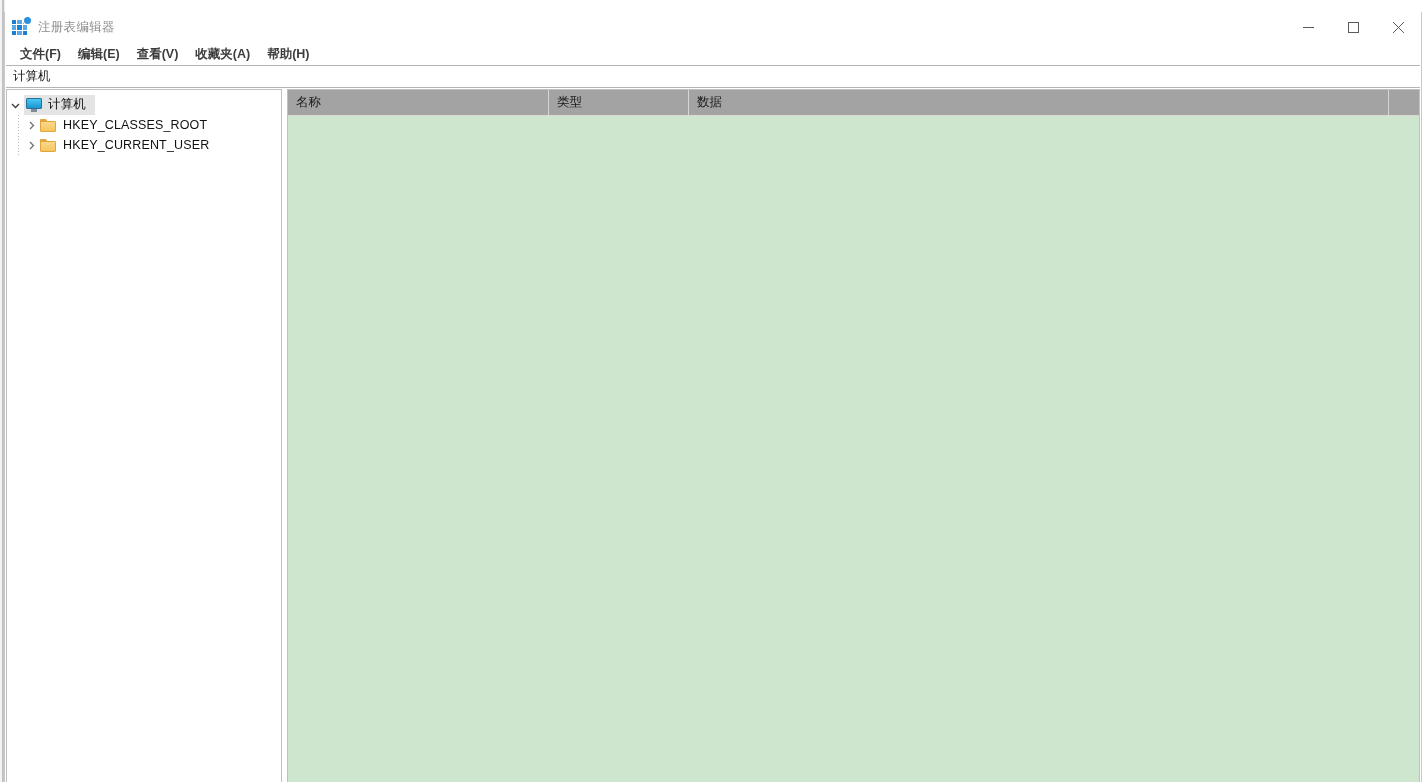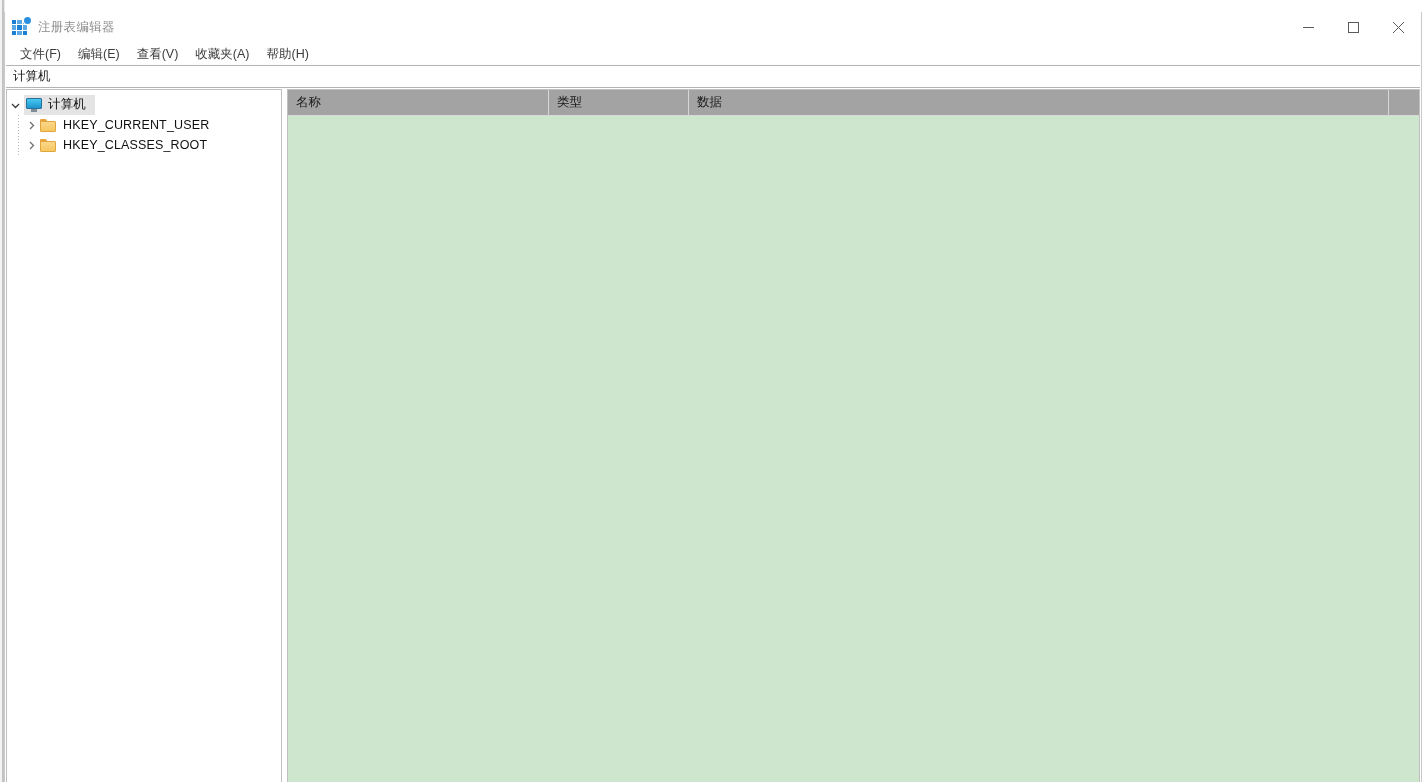--- a/index.html
+++ b/index.html
@@ -116,20 +116,21 @@
     align-items: center;
     padding-left: 8px;
     border-bottom: none;
   }
   .menu-item {
     font-size: 12.5px;
     color: #3d3d3d;
     padding: 2px 7px 0 7px;
     margin-right: 3px;
     white-space: nowrap;
+    font-weight: bold;
   }
 
   
   #address-bar {
     margin: 1px 1px 0 1px;
     height: 23px;
     background: #ffffff;
     border: 1px solid #b4b4b4;
     border-left: none;
     border-right: none;
@@ -374,34 +375,34 @@
           <div class="tree-row child">
             <div class="chev">
               <svg width="9" height="9" viewBox="0 0 9 9">
                   <polyline points="3,1 6.5,4.5 3,8" fill="none" stroke="#707070" stroke-width="1.3"></polyline>
                 </svg>
             </div>
             <span class="icon-folder">
                 <span class="tab"></span>
                 <span class="body"></span>
               </span>
-            <span class="tree-label">HKEY_CURRENT_USER</span>
+            <span class="tree-label">HKEY_CLASSES_ROOT</span>
           </div>
 
           <div class="tree-row child">
             <div class="chev">
               <svg width="9" height="9" viewBox="0 0 9 9">
                   <polyline points="3,1 6.5,4.5 3,8" fill="none" stroke="#707070" stroke-width="1.3"></polyline>
                 </svg>
             </div>
             <span class="icon-folder">
                 <span class="tab"></span>
                 <span class="body"></span>
               </span>
-            <span class="tree-label">HKEY_CLASSES_ROOT</span>
+            <span class="tree-label">HKEY_CURRENT_USER</span>
           </div>
 
 
 
         </div>
 
       </div>
     </div>
 
     <div id="splitter"></div>

